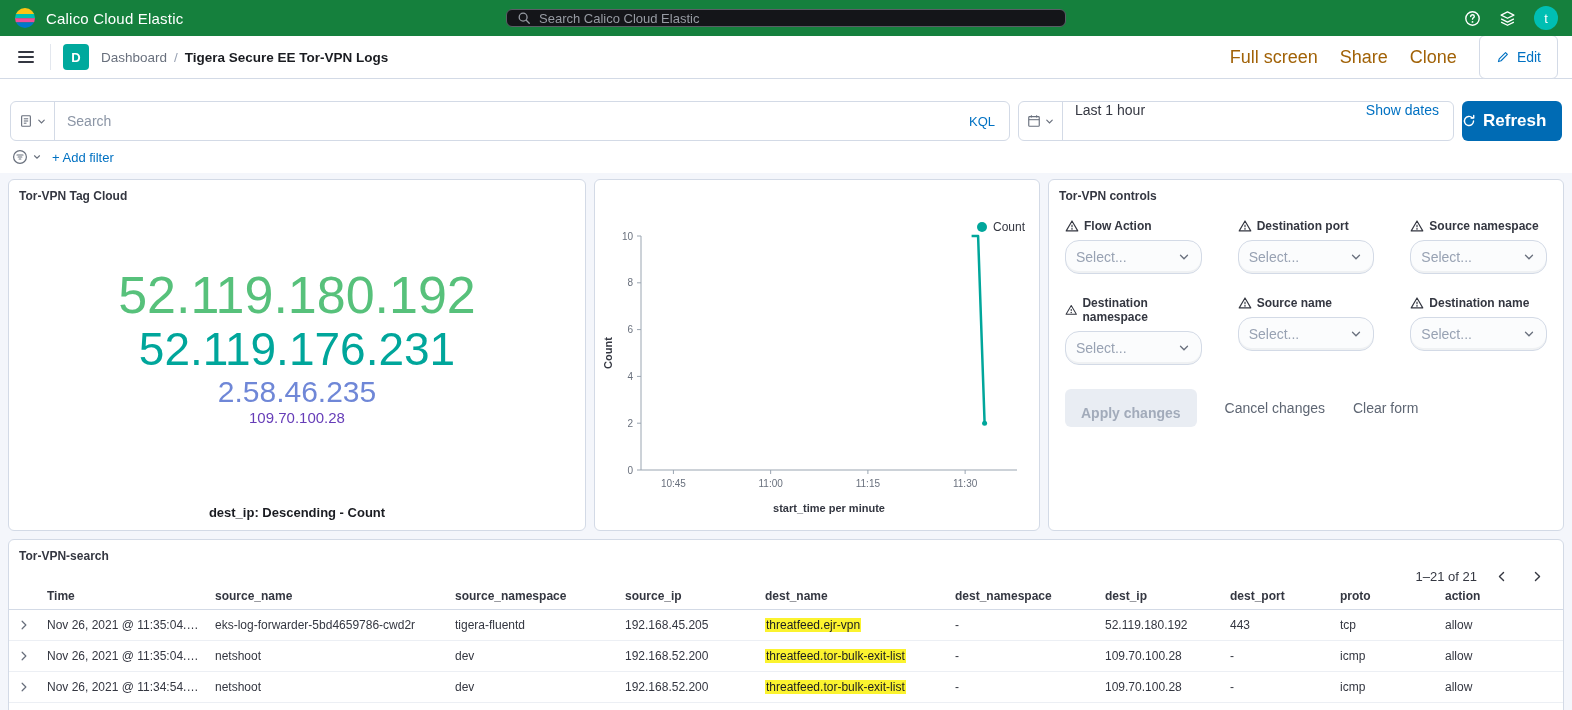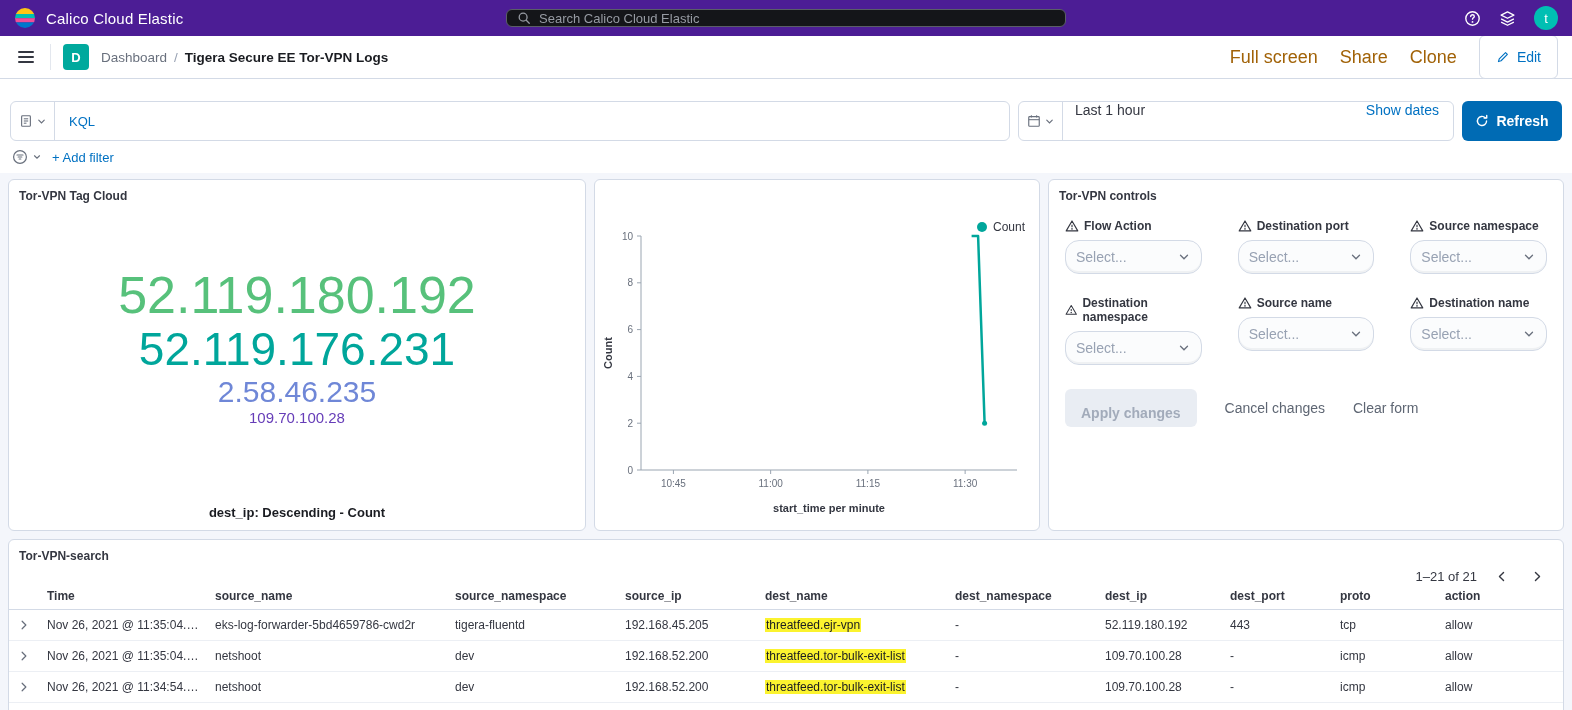--- a/index.html
+++ b/index.html
@@ -1,21 +1,21 @@
 <!DOCTYPE html>
 <html><head>
 <meta charset="utf-8">
 <style>
   *{box-sizing:border-box;margin:0;padding:0}
   html,body{width:1572px;height:710px;overflow:hidden}
   body{font-family:"Liberation Sans","DejaVu Sans",sans-serif;background:#fff;color:#343741;position:relative}
   .icon{display:block}
 
   
-  .topbar{height:36px;background:#4c1d95;display:flex;align-items:center;padding:0 14px;position:relative}
+  .topbar{height:36px;background:#15803d;display:flex;align-items:center;padding:0 14px;position:relative}
   .logo{display:flex;cursor:pointer}
   .topbar-title{color:#fff;font-size:15px;margin-left:10px;letter-spacing:.2px}
   .topbar-search{position:absolute;left:50%;transform:translateX(-50%);width:560px;height:18px;border:1px solid #5a5e66;border-radius:6px;background:#141519;display:flex;align-items:center;gap:8px;padding:0 10px;cursor:text}
   .topbar-search .ph{color:#979ba3;font-size:13px}
   .topbar-right{margin-left:auto;display:flex;align-items:center;gap:18px}
   .tb-icon{color:#fff;display:flex;cursor:pointer}
   .avatar{width:24px;height:24px;border-radius:50%;color:#fff;font-size:13px;display:flex;align-items:center;justify-content:center;cursor:pointer;background:#00bfb3}
 
   
   .navbar{height:43px;background:#fff;border-bottom:1px solid #d3dae6;display:flex;align-items:center;padding:0 14px;gap:12px}
@@ -33,21 +33,21 @@
 
   
   .query-row{display:flex;align-items:center;gap:8px;padding:0 10px;margin-top:22px}
   .search-group{flex:1;height:40px;border:1px solid #d3dae6;border-radius:6px;background:#fff;display:flex;align-items:center}
   .icon-seg{width:44px;height:100%;display:flex;align-items:center;justify-content:center;gap:3px;border-right:1px solid #d3dae6;color:#69707d;cursor:pointer}
   .search-ph{flex:1;padding:0 12px;color:#8b95a5;font-size:14px;cursor:text}
   .kql{padding:0 14px;color:#0071c2;font-size:13px;cursor:pointer}
   .date-group{width:436px;height:40px;border:1px solid #d3dae6;border-radius:6px;background:#fff;display:flex;align-items:flex-start}
   .date-text{flex:1;padding-left:12px;font-size:14px;color:#343741;cursor:pointer}
   .show-dates{padding-right:14px;color:#0071c2;font-size:14px;cursor:pointer}
-  .refresh-btn{width:100px;height:40px;border:none;border-radius:6px;background:#006bb4;color:#fff;font-size:14px;font-weight:600;display:flex;align-items:center;justify-content:center;gap:7px;cursor:pointer}
+  .refresh-btn{width:100px;height:40px;border:none;border-radius:6px;background:#006bb4;color:#fff;font-size:17px;font-weight:600;display:flex;align-items:center;gap:7px;cursor:pointer}
 
   .filter-row{display:flex;align-items:center;gap:10px;padding:8px 12px;height:32px}
   .filter-opts{display:flex;align-items:center;gap:4px;color:#69707d;cursor:pointer}
   .add-filter{color:#0071c2;font-size:13px;cursor:pointer}
 
   
   .dashboard{background:#f4f6fb;padding:6px 8px;height:537px;overflow:hidden}
   .panels-row{display:flex;gap:8px}
   .panel{background:#fff;border:1px solid #d3dae6;border-radius:6px;position:relative}
   .panel-title{font-size:12px;font-weight:700;color:#343741;padding:9px 10px 4px}
@@ -169,20 +169,21 @@
         <svg class="icon" width="14" height="14" viewBox="0 0 16 16">
           <rect x="3" y="2" width="10" height="12" rx="1" fill="none" stroke="#69707d" stroke-width="1.3"></rect>
           <line x1="5.5" y1="5.5" x2="10.5" y2="5.5" stroke="#69707d" stroke-width="1.2"></line>
           <line x1="5.5" y1="8" x2="10.5" y2="8" stroke="#69707d" stroke-width="1.2"></line>
           <line x1="5.5" y1="10.5" x2="8.5" y2="10.5" stroke="#69707d" stroke-width="1.2"></line>
         </svg>
         <svg class="icon" width="11" height="11" viewBox="0 0 16 16">
           <path d="M4 6l4 4 4-4" fill="none" stroke="#69707d" stroke-width="1.7" stroke-linecap="round"></path>
         </svg>
       </span>
+      <span class="search-ph">Search</span>
       <span class="kql">KQL</span>
     </div>
 
     <div class="date-group">
       <span class="icon-seg">
         <svg class="icon" width="14" height="14" viewBox="0 0 16 16">
           <rect x="2" y="3" width="12" height="11" rx="1" fill="none" stroke="#69707d" stroke-width="1.3"></rect>
           <line x1="2" y1="6.5" x2="14" y2="6.5" stroke="#69707d" stroke-width="1.2"></line>
           <line x1="5" y1="1.5" x2="5" y2="4" stroke="#69707d" stroke-width="1.2"></line>
           <line x1="11" y1="1.5" x2="11" y2="4" stroke="#69707d" stroke-width="1.2"></line>

